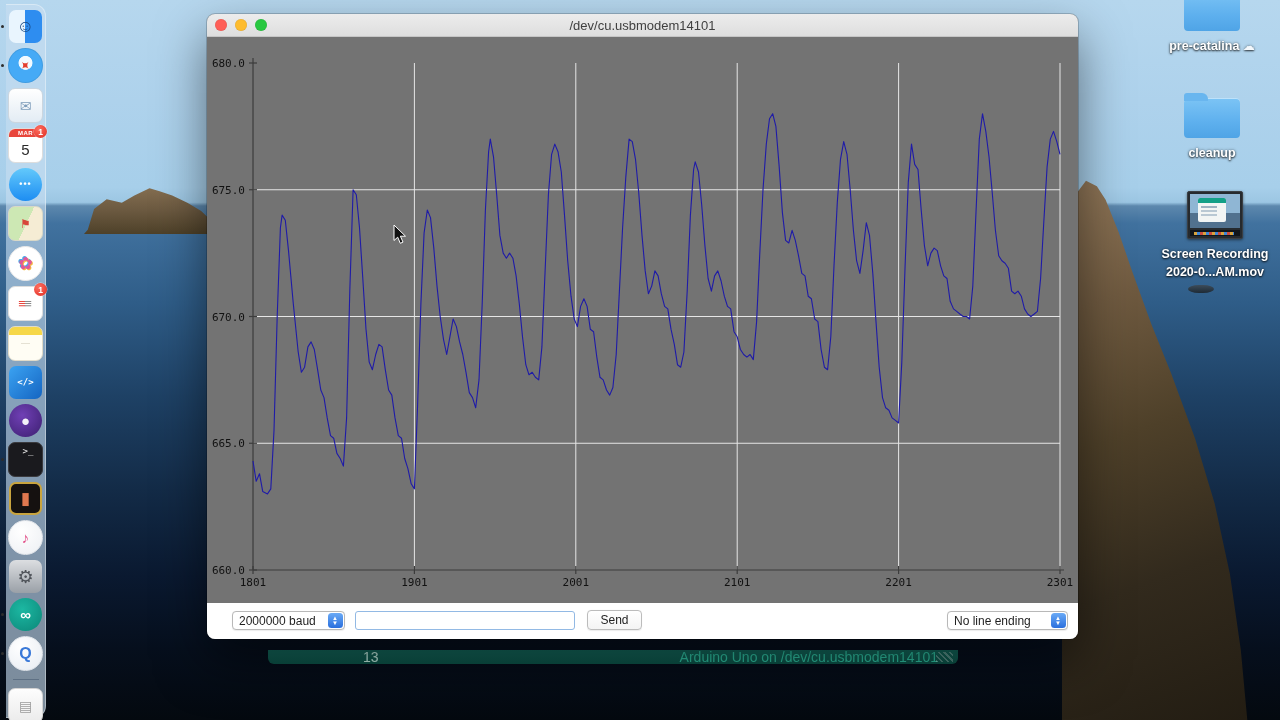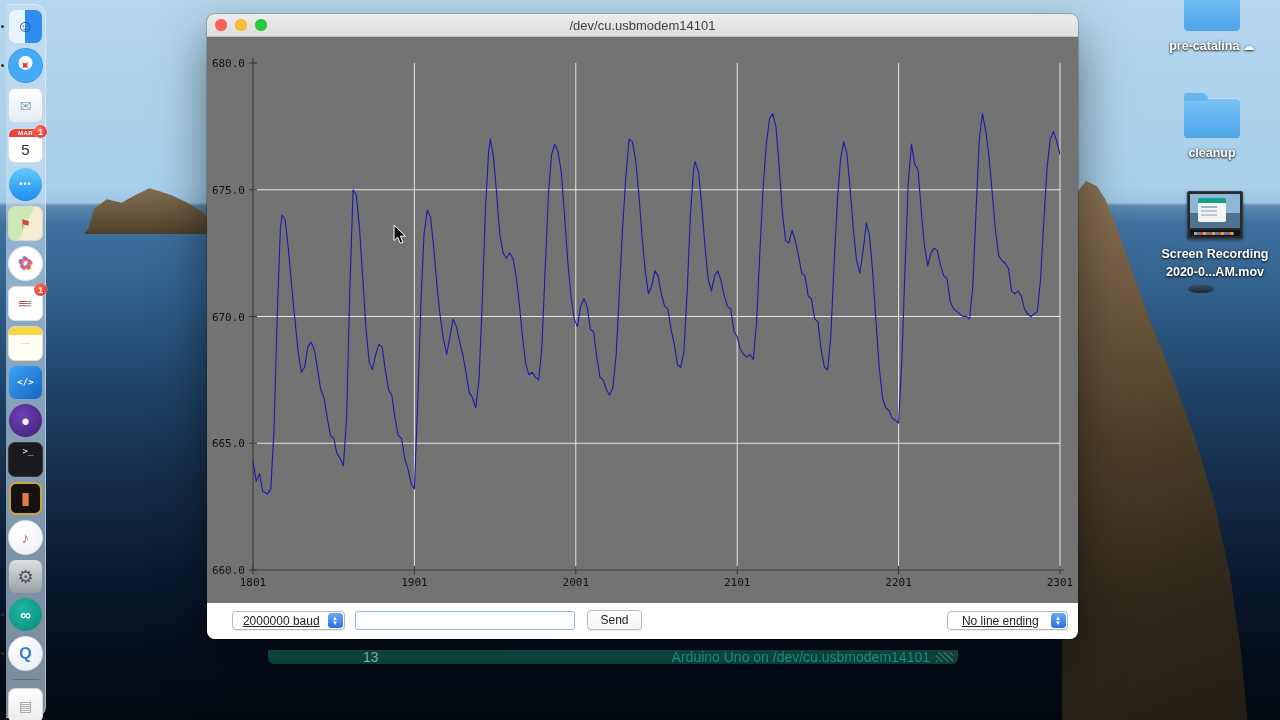--- a/index.html
+++ b/index.html
@@ -81,39 +81,39 @@
   .ic-sysprefs{background:linear-gradient(180deg,#dcdee1,#9aa0a7);} .ic-sysprefs .glyph{color:#4e5258;font-size:18px;}
   .ic-arduino{border-radius:50%;background:radial-gradient(circle at 40% 35%,#1cb8a2,#0c8678);} .ic-arduino .glyph{color:#fff;font-size:15px;font-weight:700;}
   .ic-quicktime{border-radius:50%;background:radial-gradient(circle at 35% 30%,#ffffff,#e7ecf2);border:1px solid #dde2e8;}
   .ic-quicktime .glyph{color:#3a79d8;font-size:16px;font-weight:700;}
   .ic-installer{background:linear-gradient(180deg,#fdfdfd,#ebebeb);border:1px solid #d2d2d2;} .ic-installer .glyph{color:#9a9a9a;font-size:14px;}
   
   .ide-bar{position:absolute;z-index:3;left:268px;top:650px;width:690px;height:14px;
     background:linear-gradient(180deg,#14685c,#0c5247);border-radius:0 0 6px 6px;
     display:flex;align-items:center;font-size:14px;}
   .ide-bar .line-no{position:absolute;left:95px;color:#bfe8dd;}
-  .ide-bar .board{position:absolute;right:28px;color:#2fbd9f;white-space:nowrap;}
+  .ide-bar .board{position:absolute;right:20px;color:#2fbd9f;white-space:nowrap;}
   .ide-bar .grip{position:absolute;right:5px;top:2px;bottom:2px;width:17px;
     background:repeating-linear-gradient(45deg,rgba(255,255,255,.28) 0 1.5px,transparent 1.5px 4px);}
   
   .window{position:absolute;z-index:4;left:207px;top:14px;width:871px;height:625px;
     background:#737373;border-radius:8px;box-shadow:0 22px 50px rgba(0,0,0,.5),0 0 0 1px rgba(0,0,0,.18);}
   .titlebar{position:absolute;left:0;right:0;top:0;height:22px;background:linear-gradient(180deg,#ececec,#dedede);
     border-bottom:1px solid #c6c6c6;border-radius:8px 8px 0 0;display:flex;align-items:center;}
   .title-text{position:absolute;left:0;right:0;text-align:center;font-size:13px;color:#404040;}
   .traffic{display:flex;gap:8px;margin-left:8px;z-index:1;}
   .tl{width:12px;height:12px;border-radius:50%;box-shadow:inset 0 0 1px rgba(0,0,0,.25);}
   .tl.close{background:#ff5f57;} .tl.min{background:#febc2e;} .tl.zoom{background:#28c840;}
   .plot-svg{position:absolute;left:0;top:22px;}
   
   .ctrl-bar{position:absolute;left:0;right:0;bottom:0;height:36px;border-radius:0 0 8px 8px;background:#fff;}
   .mac-select{position:absolute;height:19px;background:#fff;border:1px solid #b8b8b8;border-radius:4px;
     display:flex;align-items:center;font-size:12px;color:#1e1e1e;box-sizing:border-box;cursor:pointer;
     box-shadow:0 .5px 1px rgba(0,0,0,.08);}
-  .mac-select .val{flex:1;text-align:center;padding:0 4px 0 6px;white-space:nowrap;text-decoration:underline;}
+  .mac-select .val{flex:1;padding:0 4px 0 6px;white-space:nowrap;}
   .chev{width:15px;height:15px;margin-right:1.5px;border-radius:3.5px;flex:0 0 auto;
     background:linear-gradient(180deg,#6aaaf6,#2a6fdd);display:flex;flex-direction:column;
     align-items:center;justify-content:center;color:#fff;font-size:6px;line-height:4.5px;}
   .sel-baud{left:25px;bottom:9px;width:113px;}
   .sel-ending{left:740px;bottom:9px;width:121px;}
   .msg-input{position:absolute;left:148px;bottom:9px;width:220px;height:19px;box-sizing:border-box;
     border:1.5px solid #92b9e4;border-radius:3px;background:#fff;font-size:12px;padding:0 5px;outline:none;}
   .send-btn{position:absolute;left:380px;bottom:9px;width:55px;height:20px;box-sizing:border-box;
     background:linear-gradient(180deg,#ffffff,#f4f4f4);border:1px solid #bcbcbc;border-radius:4px;
     font-size:12px;color:#1e1e1e;display:flex;align-items:center;justify-content:center;cursor:pointer;

